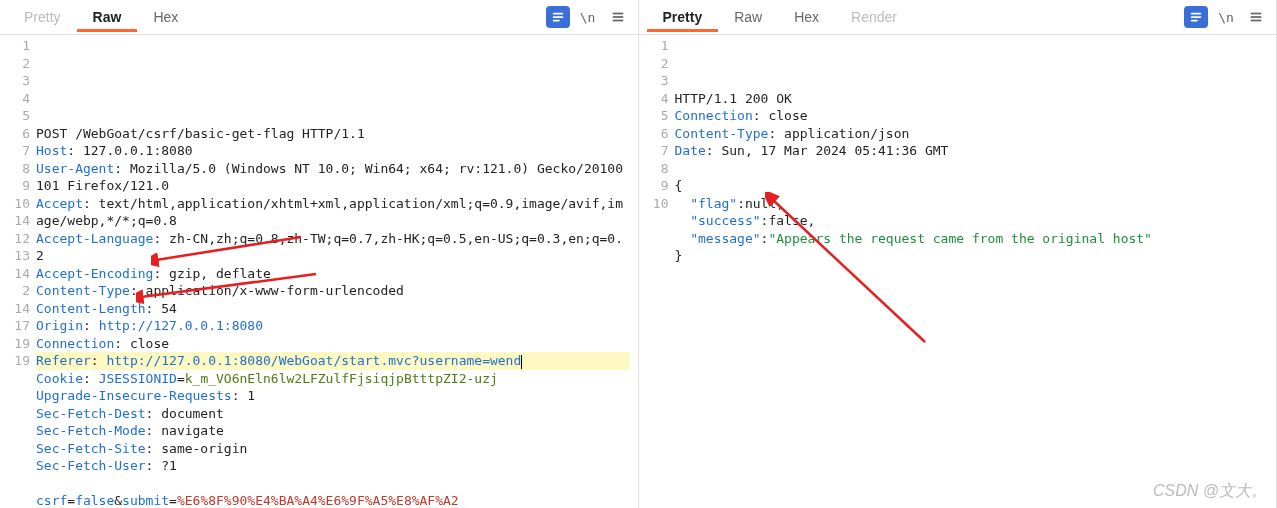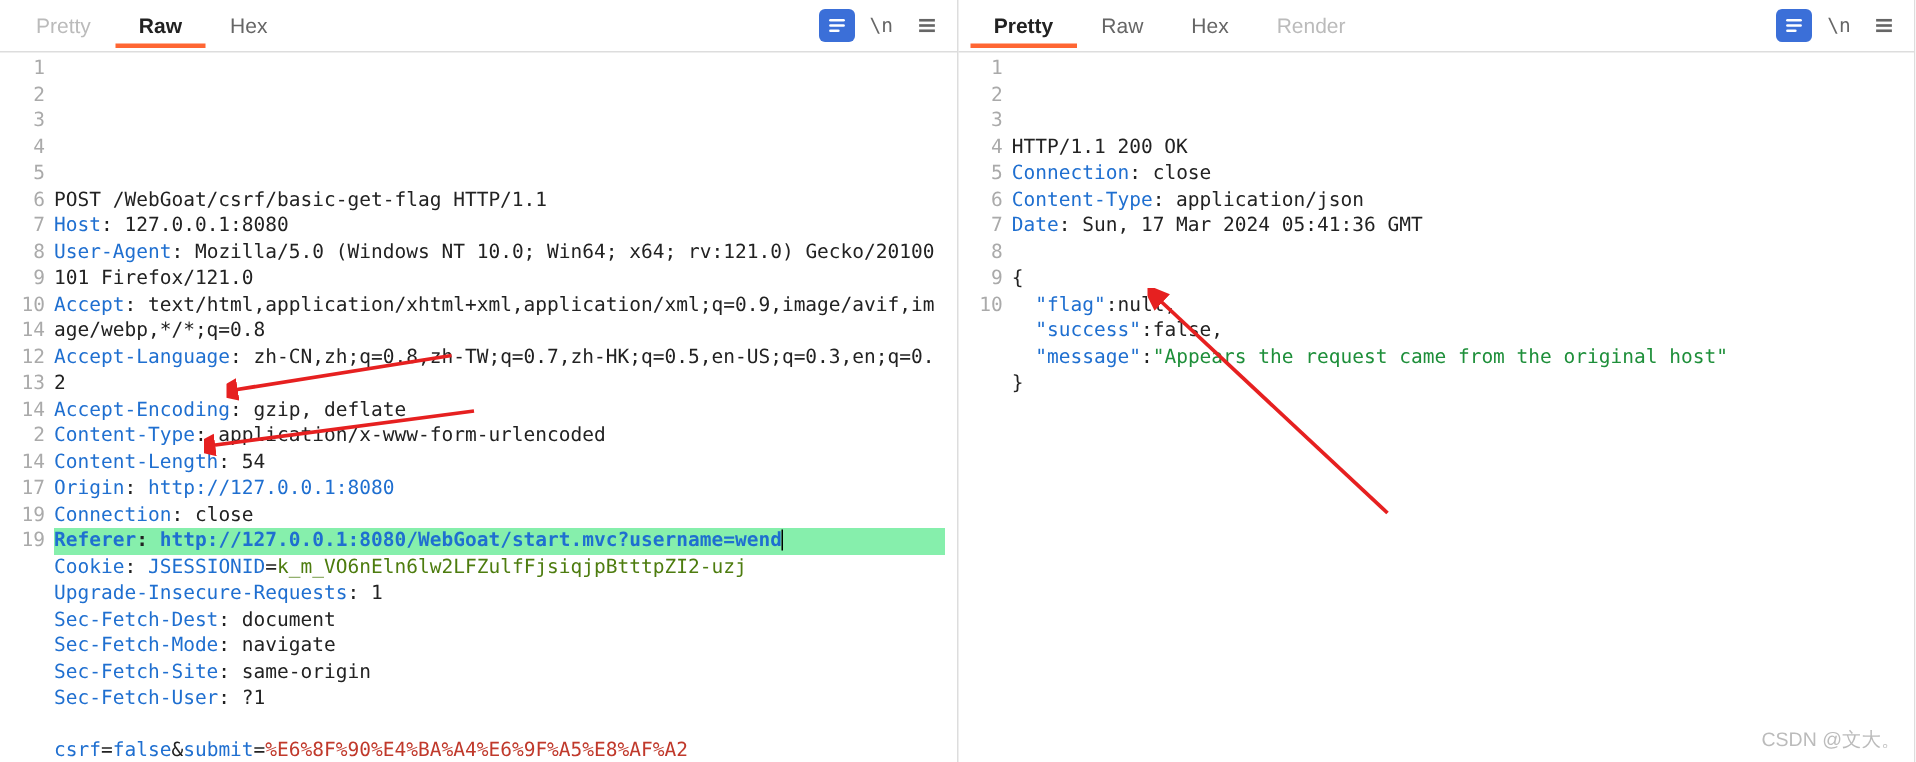--- a/index.html
+++ b/index.html
@@ -88,21 +88,21 @@
   }
   .code {
     flex: 1;
     white-space: pre-wrap;
     word-break: break-all;
     padding-right: 8px;
     position: relative;
   }
   .line { min-height: 17.5px; }
   .gline { height: 17.5px; }
-  .hl-current { background: #86efac; font-weight: bold; }
+  .hl-current { background: #fef9c3; }
   .hdr { color: #1f6fd0; }   
   .val { color: #222; }
   .url { color: #1f6fd0; }
   .kw  { color: #1f6fd0; }
   .sid { color: #4d7c0f; }
   .enc { color: #c0392b; }
   .str { color: #1e8f3a; }
   .num { color: #222; text-align: right; }
   .plain { color: #222; }
   .cursor {
@@ -114,21 +114,22 @@
   }
   .annot {
     position: absolute;
     pointer-events: none;
   }
   .watermark {
     position: absolute;
     right: 10px;
     bottom: 6px;
     color: rgba(120,120,120,0.5);
-    font-size: 13px;
+    font-size: 16px;
+    font-style: italic;
   }
 </style>
 </head>
 <body>
 
 <div class="root">
 
   <div class="pane">
     <div class="tabbar">
       <div class="tabs">

